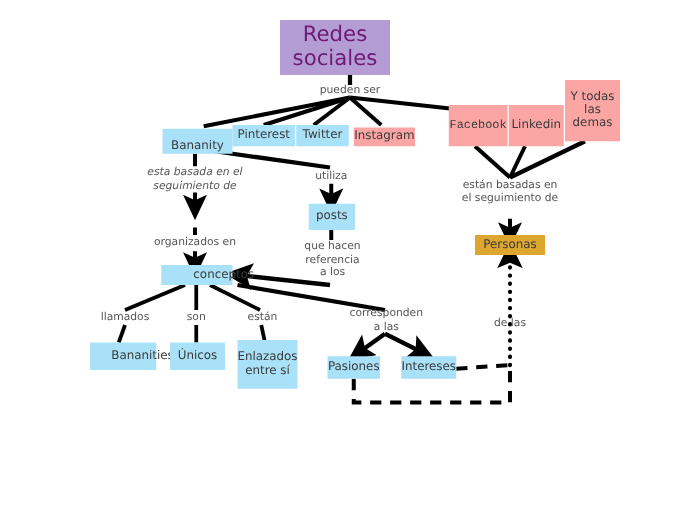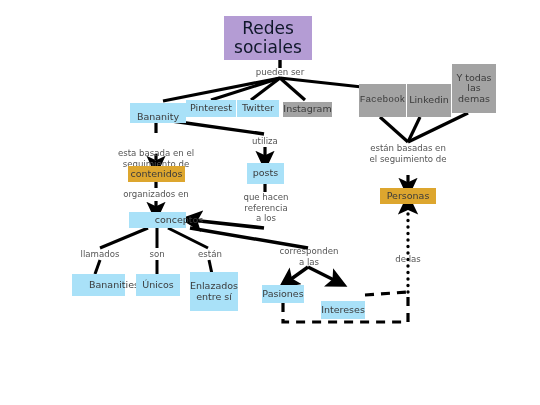--- a/index.html
+++ b/index.html
@@ -30,24 +30,24 @@
     justify-content: center;
     text-align: center;
     color: #3b3b3b;
     line-height: 1.12;
     white-space: pre-line;
     z-index: 3;
   }
   .n-root {
     background: #b49cd4;
     font-size: 17px;
-    color: #0f172a;
+    color: #701a75;
   }
   .n-blue   { background: #a9e1f8; font-size: 9.5px; }
-  .n-green  { background: #a3a3a3; font-size: 9.5px; }
+  .n-green  { background: #fca5a5; font-size: 9.5px; }
   .n-orange { background: #dda62e; font-size: 9.5px; }
   .edge-label {
     position: absolute;
     color: #555555;
     font-size: 8.6px;
     line-height: 1.25;
     text-align: center;
     white-space: pre-line;
     z-index: 2;
   }
@@ -148,23 +148,20 @@
   <div class="node n-green" style="left:407px; top:84px; width:44px; height:33px;">
     <span>Linkedin</span>
   </div>
 
   <div class="node n-green" style="left:452px; top:64px; width:44px; height:49px;">
     <span>Y todas
 las
 demas</span>
   </div>
 
-  <div class="node n-orange" style="left:128px; top:166px; width:57px; height:16px;">
-    <span>contenidos</span>
-  </div>
 
   <div class="node n-blue" style="left:247px; top:163px; width:37px; height:21px;">
     <span>posts</span>
   </div>
 
   <div class="node n-blue" style="left:129px; top:212px; width:57px; height:16px;padding-left:43px;">
     <span>conceptos</span>
   </div>
 
   <div class="node n-blue" style="left:72px; top:274px; width:53px; height:22px;padding-left:31px;">
@@ -181,27 +178,27 @@
   </div>
 
   <div class="node n-orange" style="left:380px; top:188px; width:56px; height:16px;">
     <span>Personas</span>
   </div>
 
   <div class="node n-blue" style="left:262px; top:285px; width:42px; height:18px;">
     <span>Pasiones</span>
   </div>
 
-  <div class="node n-blue" style="left:321px; top:285px; width:44px; height:18px;margin-top:16px;">
+  <div class="node n-blue" style="left:321px; top:285px; width:44px; height:18px;">
     <span>Intereses</span>
   </div>
 
   <div class="edge-label" style="left:240px; top:67px; width:80px;">pueden ser</div>
 
-  <div class="edge-label" style="left:111px; top:148px; width:90px;">esta basada en el
+  <div class="edge-label" style="left:111px; top:133px; width:90px;font-style:italic;">esta basada en el
 seguimiento de</div>
 
   <div class="edge-label" style="left:240px; top:136px; width:50px;">utiliza</div>
 
   <div class="edge-label" style="left:115px; top:189px; width:82px;">organizados en</div>
 
   <div class="edge-label" style="left:240px; top:192px; width:52px;">que hacen
 referencia
 a los</div>
 

